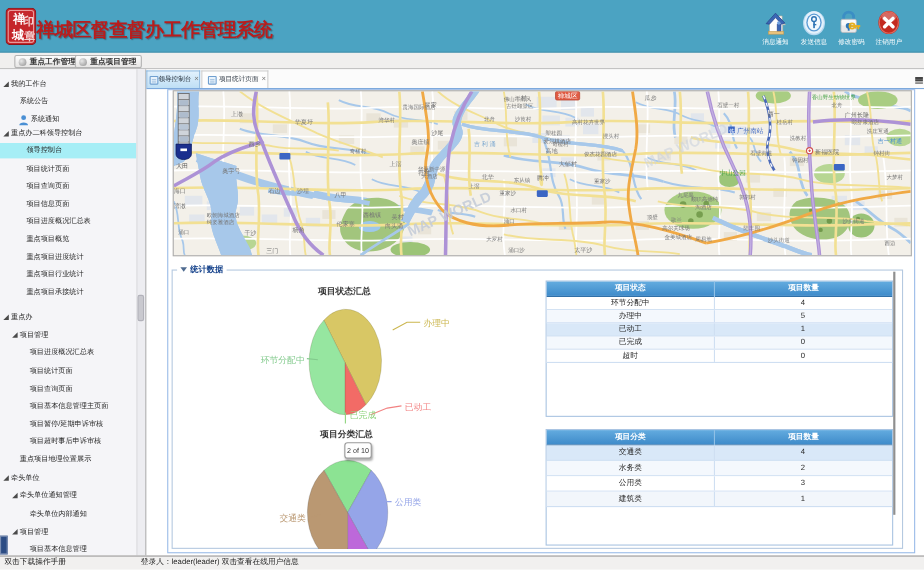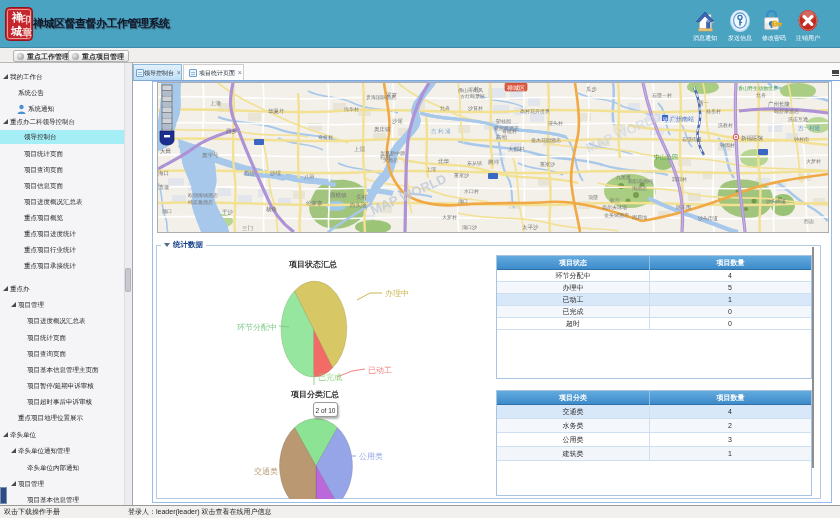--- a/index.html
+++ b/index.html
@@ -2,21 +2,21 @@
 <html><head>
 <meta charset="utf-8">
 <style>
 * { margin:0; padding:0; box-sizing:border-box; }
 html,body { width:840px; height:518px; overflow:hidden; background:#fff;
   font-family:"Liberation Sans", sans-serif; }
 #page { position:relative; width:840px; height:518px; }
 .abs { position:absolute; }
 
 #hdr { left:0; top:0; width:840px; height:48px; background:#4ba3c2; border-bottom:1px solid #3d8aa6; }
-#title { left:33px; top:16px; color:#0f172a; font-weight:bold; font-size:11px; letter-spacing:-0.5px;
+#title { left:33px; top:16px; color:#b91c1c; font-weight:bold; font-size:17px; letter-spacing:-0.5px;
   text-shadow:1px 1px 1px rgba(40,40,40,.45); }
 .hicon { top:9px; width:36px; text-align:center; }
 .hicon .lbl { color:#fff; font-size:6px; margin-top:1px; white-space:nowrap; }
 .hicon svg { display:block; margin:0 auto; }
 
 #tbar { left:0; top:48px; width:840px; height:15px; background:#f0efee; border-bottom:1px solid #b9b9b9; }
 .tbtn { position:absolute; top:2px; height:12px; line-height:11px; font-size:7px; font-weight:bold; color:#333;
   background:linear-gradient(#fdfdfd,#e6e5e4); border:1px solid #b3b3b3; border-radius:2px; padding:0 4px 0 13px; }
 .tbtn .ci { position:absolute; left:3px; top:2px; width:7px; height:7px; border-radius:50%;
   background:radial-gradient(circle at 35% 35%, #e8e8e8, #909090); }

